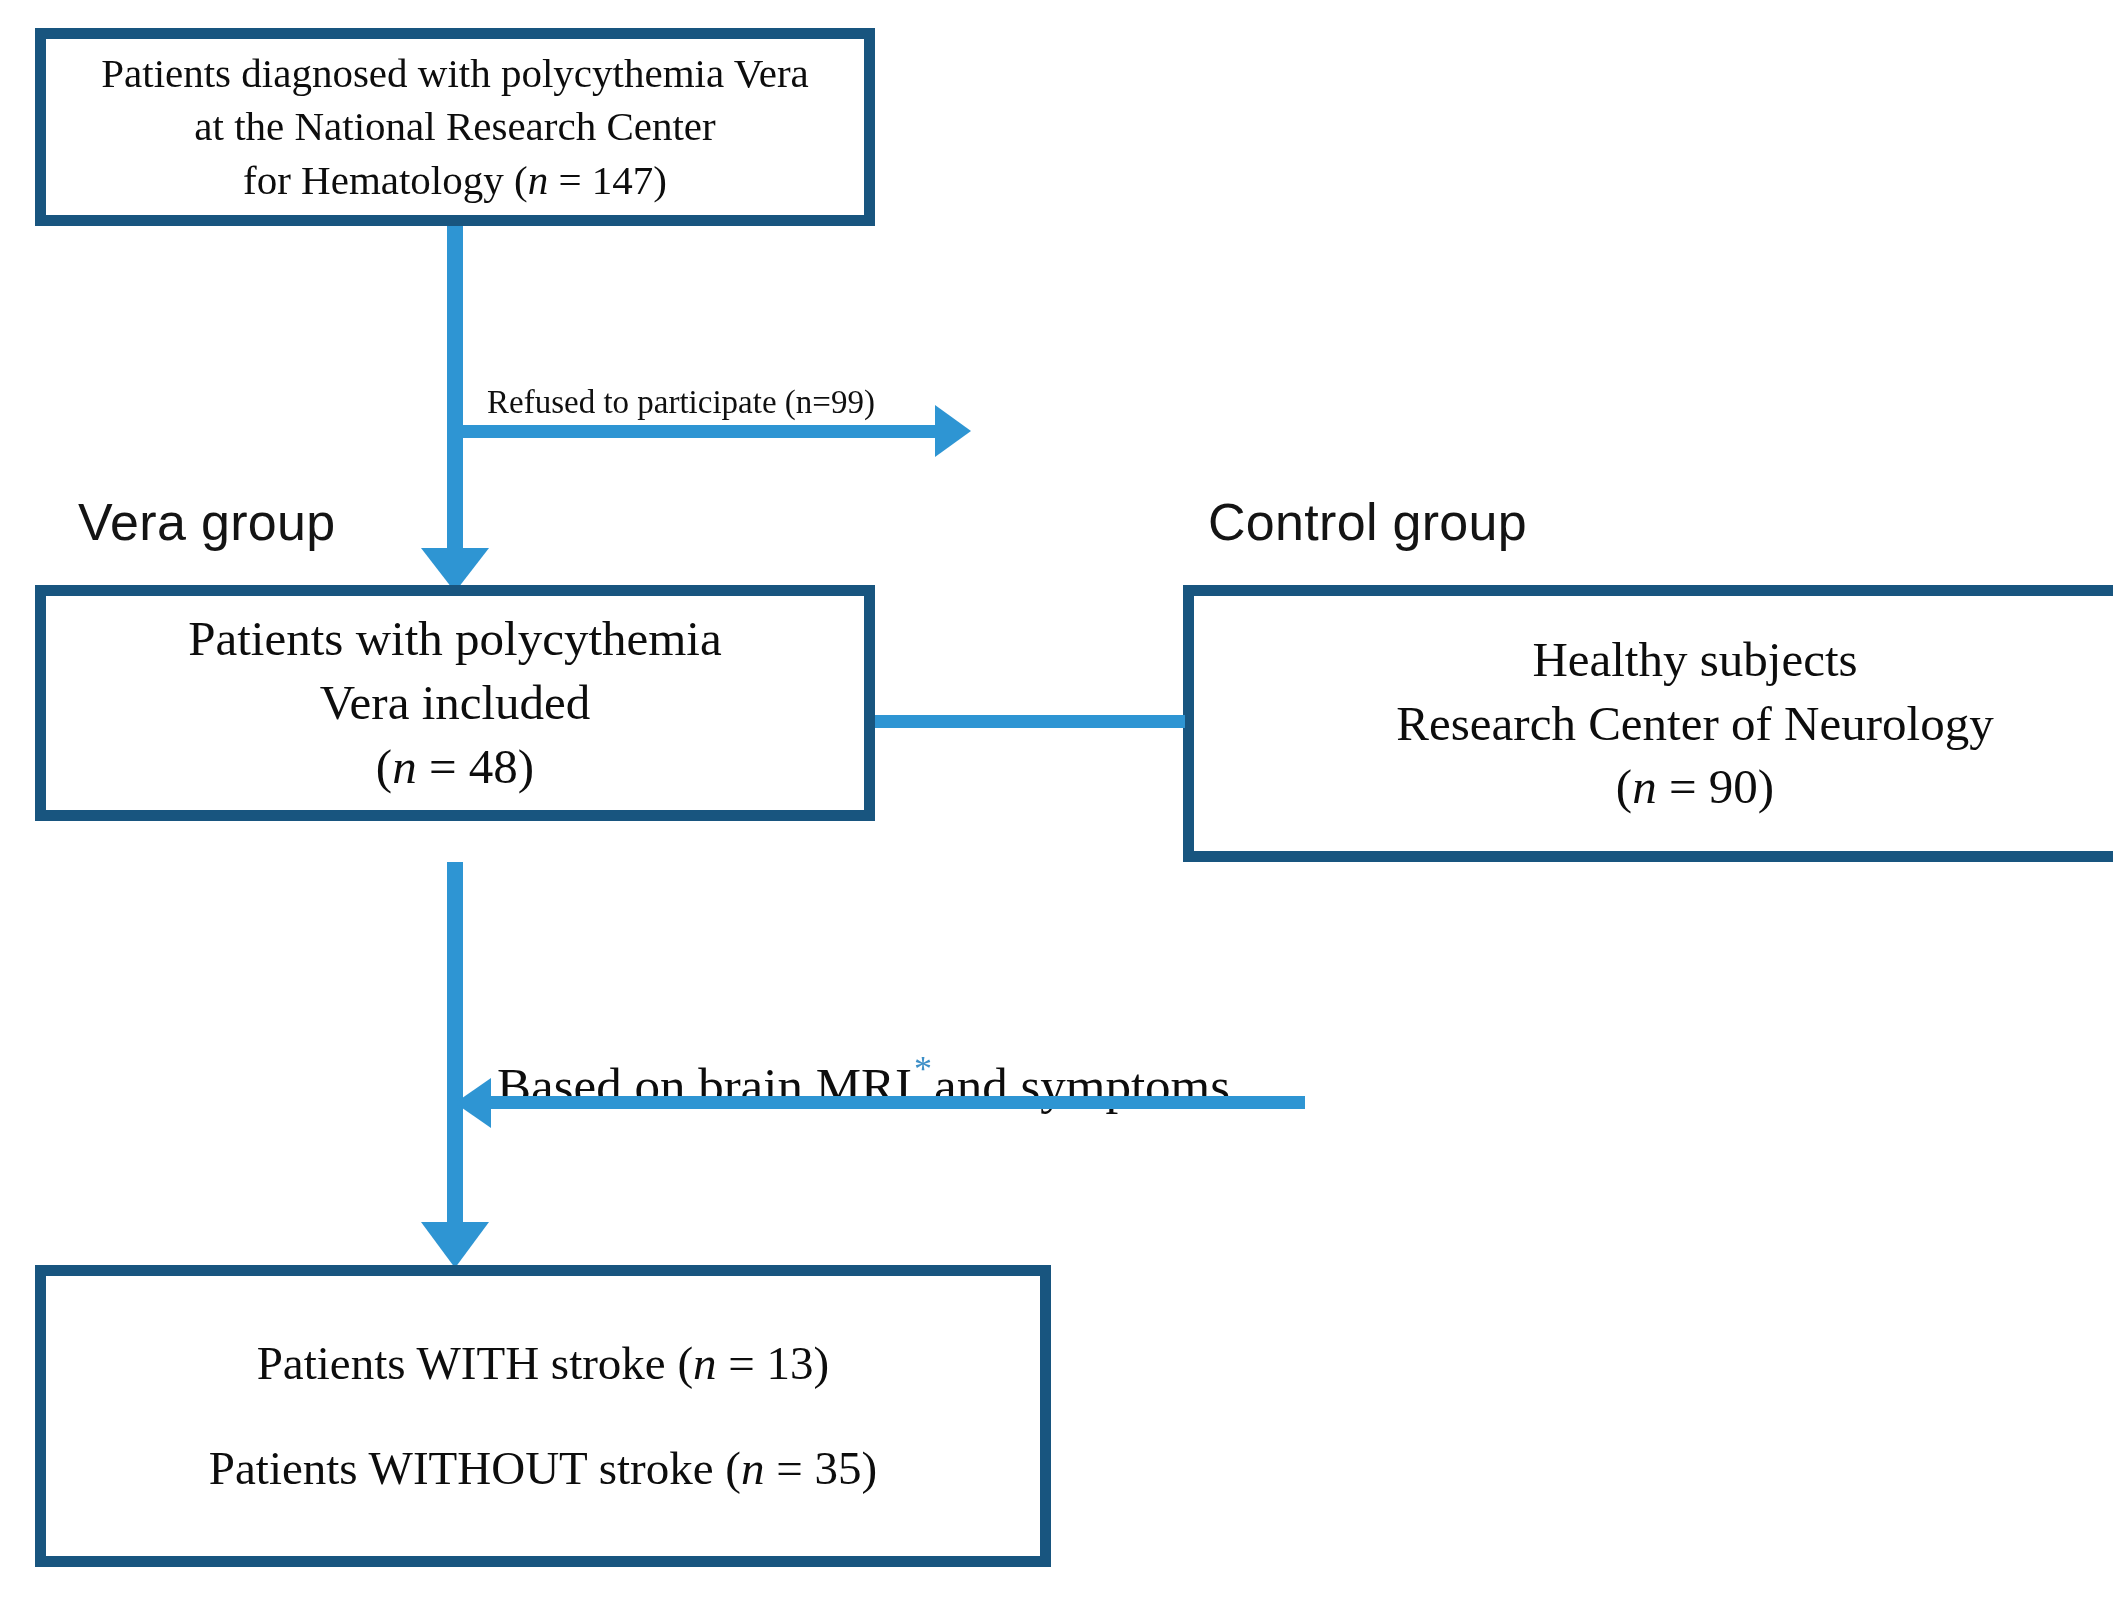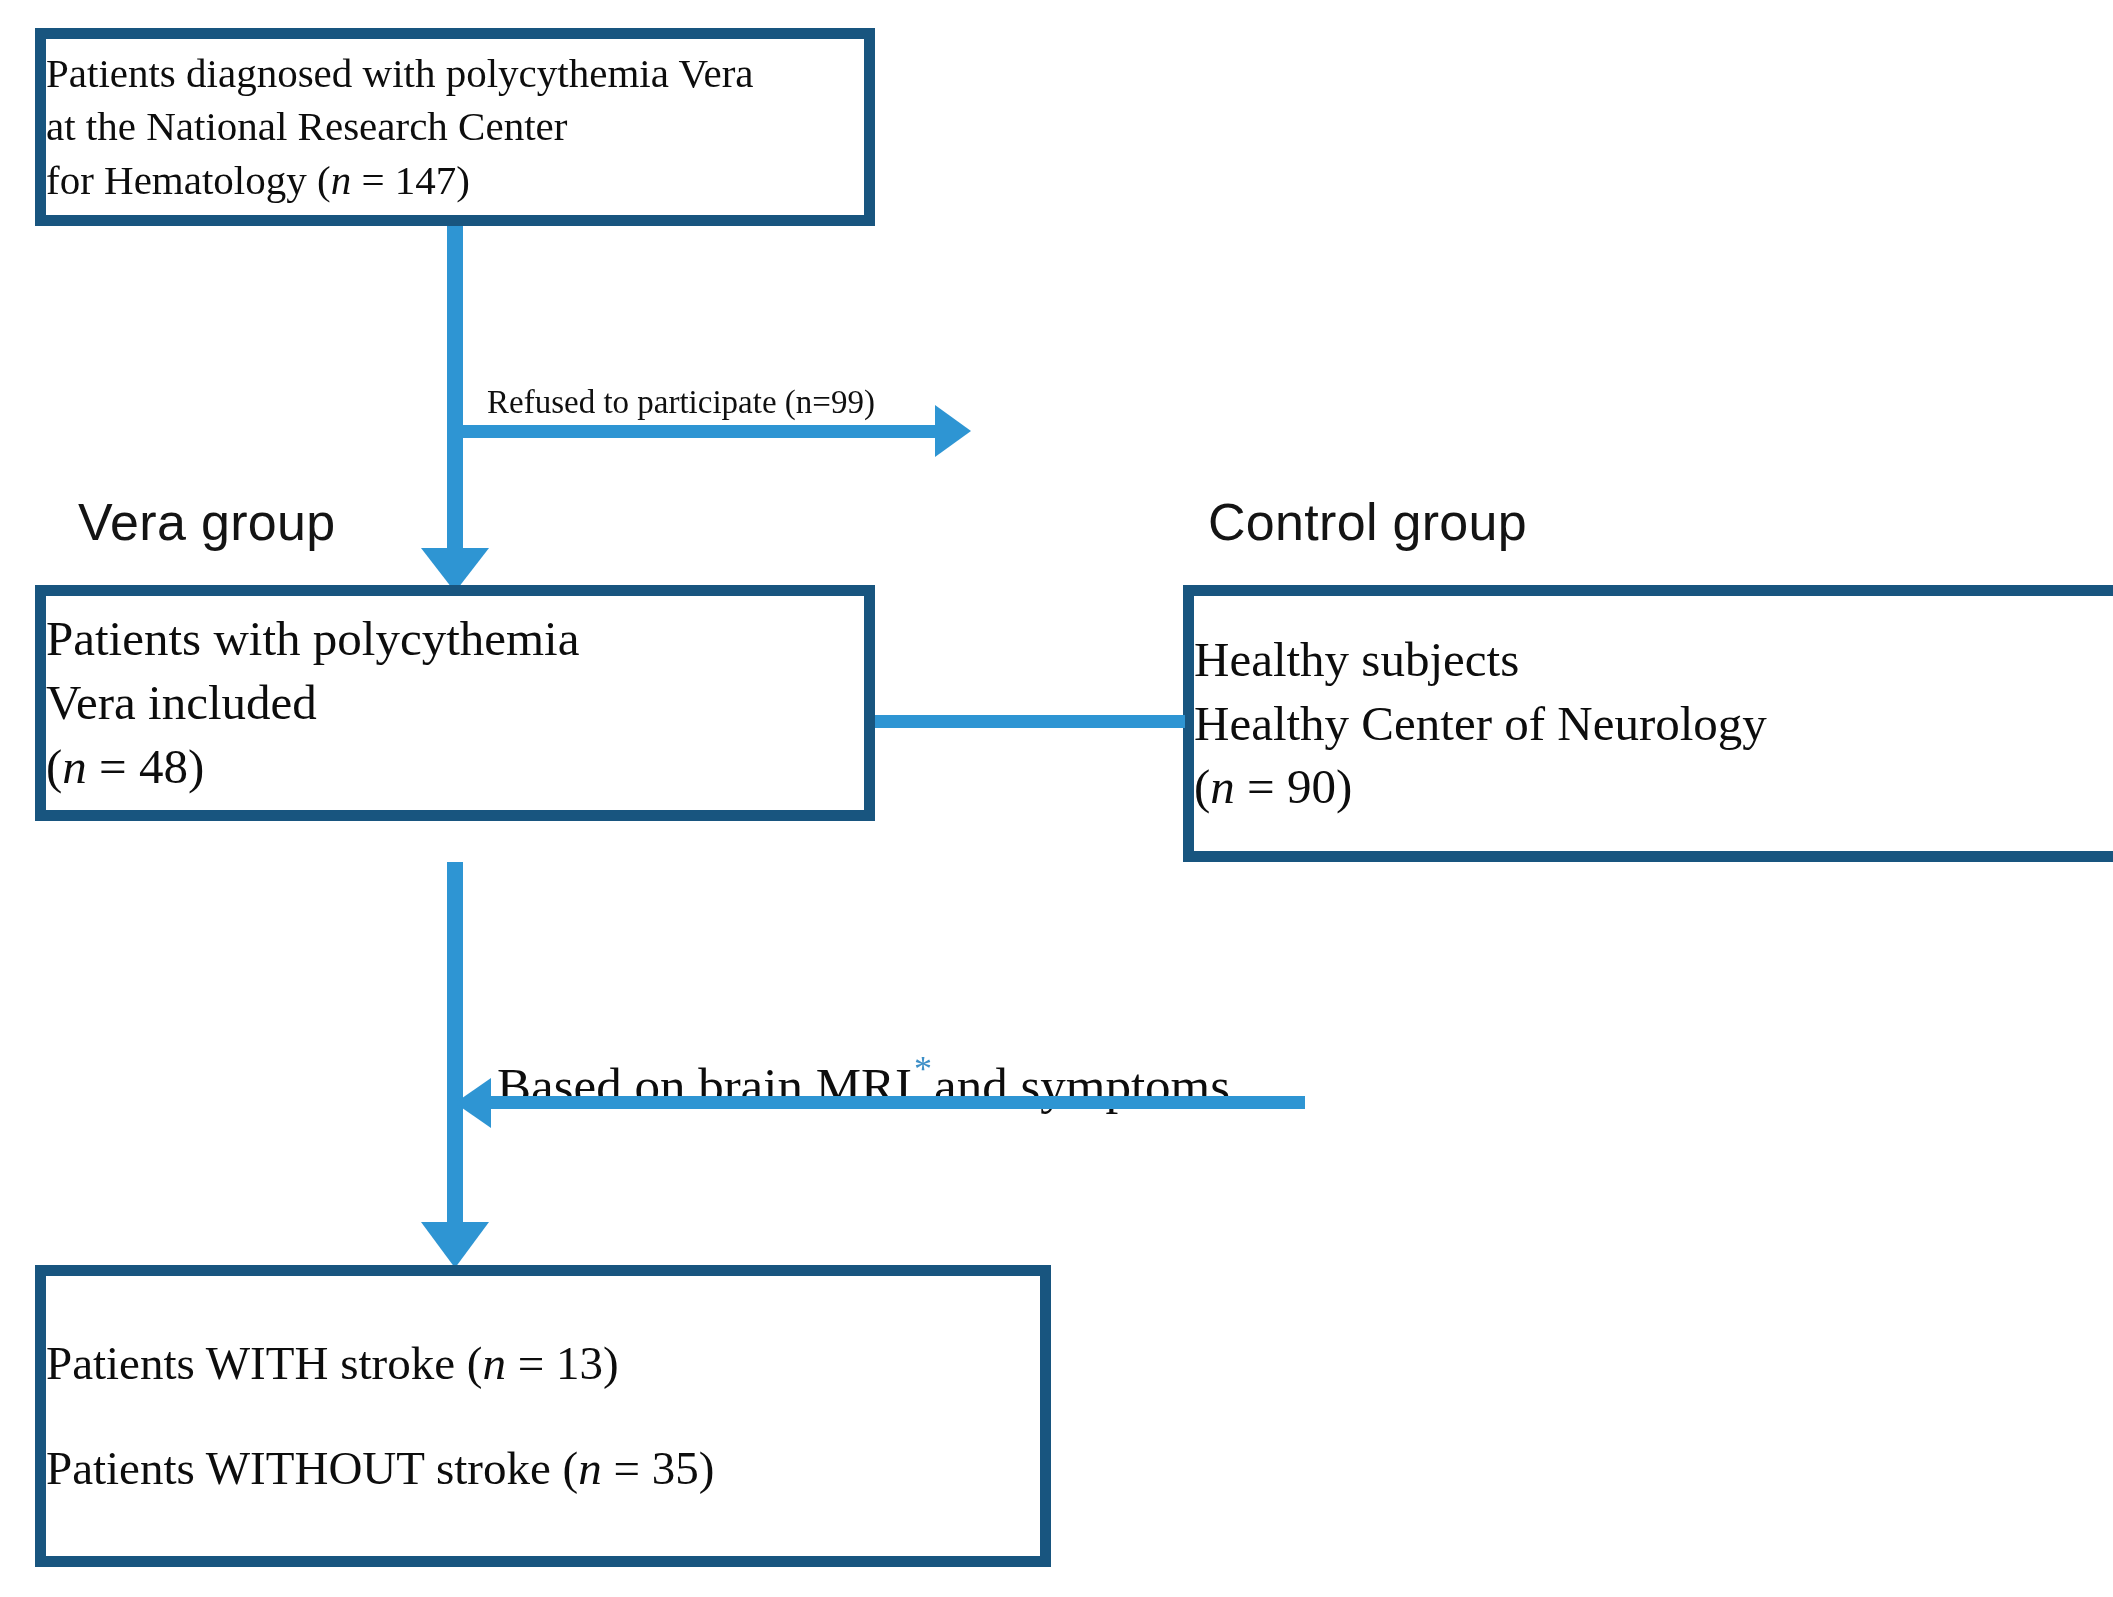--- a/index.html
+++ b/index.html
@@ -19,21 +19,21 @@
   }
 
   
   .flow-box {
     position: absolute;
     box-sizing: border-box;
     border: 11px solid #18557f;
     background: #ffffff;
     display: flex;
     flex-direction: column;
-    align-items: flex-start;
+    align-items: center;
     justify-content: center;
     text-align: center;
     color: #0d0d0d;
     font-family: "Liberation Serif", serif;
   }
   .flow-box .line {
     display: block;
     white-space: nowrap;
     line-height: 1.30;
   }
@@ -160,21 +160,21 @@
   <div class="group-caption" id="caption-control">Control group</div>
 
   <div class="flow-box" id="box-study">
     <span class="line">Patients with polycythemia</span>
     <span class="line">Vera included</span>
     <span class="line">(<span class="nitalic">n</span> = 48)</span>
   </div>
 
   <div class="flow-box" id="box-control">
     <span class="line">Healthy subjects</span>
-    <span class="line">Healthy Center of Neurology</span>
+    <span class="line">Research Center of Neurology</span>
     <span class="line">(<span class="nitalic">n</span> = 90)</span>
   </div>
 
   <div class="conn" id="link-study-control"></div>
 
   <div class="conn" id="trunk-study-outcome"></div>
   <div id="arrow-into-outcome"></div>
 
   <div id="label-mri"><span style="margin-right: 2px;">Based on brain MRI</span><span class="star">*</span><span style="margin-left: 2px;">and symptoms</span></div>
   <div class="conn" id="arm-mri"></div>

